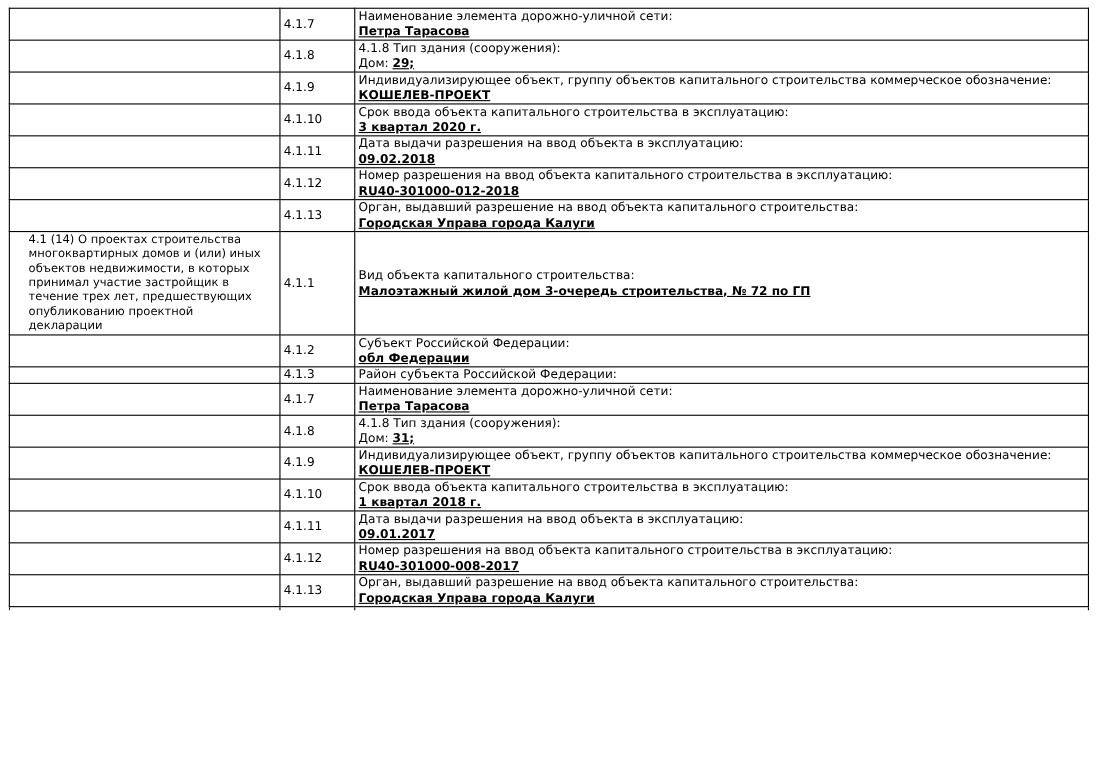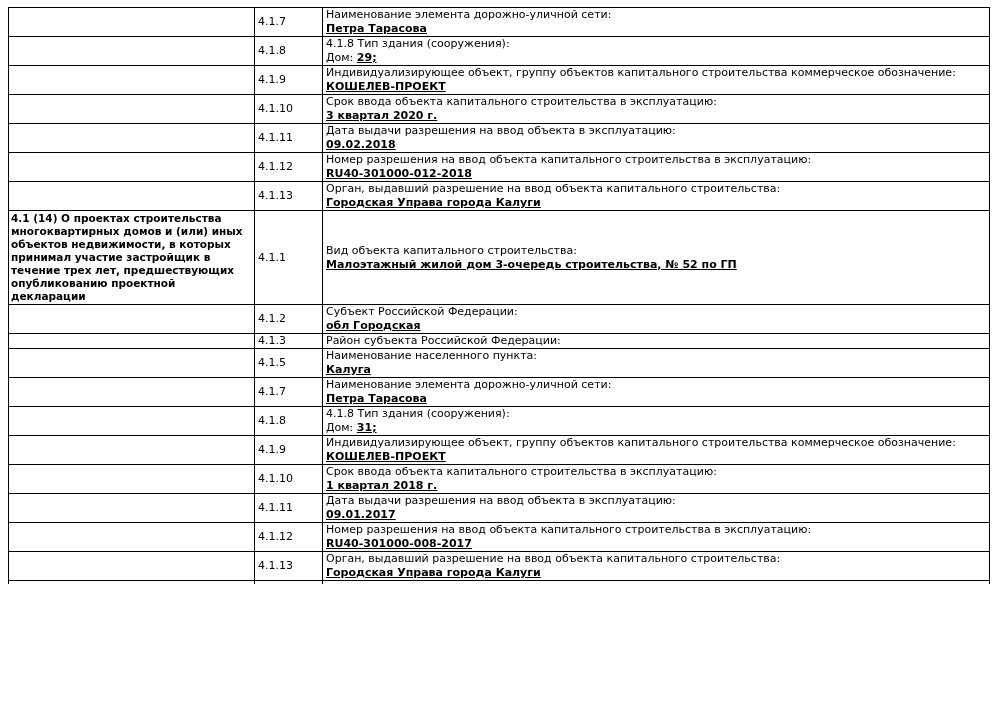--- a/index.html
+++ b/index.html
@@ -25,22 +25,21 @@
     border: 1px solid #000000;
     padding: 0 3px;
     font-size: 11px;
     line-height: 14px;
     vertical-align: middle;
     overflow: hidden;
   }
 
   td.section-cell {
     vertical-align: top;
-    padding: 1px 2px;
-    font-weight: bold;
+    padding: 1px 17px;
   }
   .section-text {
     font-size: 10.5px;
     line-height: 13px;
   }
 
   td.code-cell { vertical-align: middle; }
   .code-text { font-size: 11px; }
 
   .row-label { font-weight: normal; }
@@ -145,50 +144,40 @@
         </tr>
         <tr>
           <td class="section-cell">
             <div class="section-text">4.1 (14) О проектах строительства многоквартирных домов и (или) иных объектов недвижимости, в которых принимал участие застройщик в течение трех лет, предшествующих опубликованию проектной декларации</div>
           </td>
           <td class="code-cell">
             <div class="code-text">4.1.1</div>
           </td>
           <td class="content-cell">
             <div class="row-label">Вид объекта капитального строительства:</div>
-            <div class="value-line"><span class="row-value">Малоэтажный жилой дом 3-очередь строительства, № 52 по ГП</span></div>
+            <div class="value-line"><span class="row-value">Малоэтажный жилой дом 3-очередь строительства, № 72 по ГП</span></div>
           </td>
         </tr>
         <tr>
           <td class="section-cell"></td>
           <td class="code-cell">
             <div class="code-text">4.1.2</div>
           </td>
           <td class="content-cell">
             <div class="row-label">Субъект Российской Федерации:</div>
-            <div class="value-line"><span class="row-value">обл Городская</span></div>
+            <div class="value-line"><span class="row-value">обл Федерации</span></div>
           </td>
         </tr>
         <tr>
           <td class="section-cell"></td>
           <td class="code-cell">
             <div class="code-text">4.1.3</div>
           </td>
           <td class="content-cell">
             <div class="row-label">Район субъекта Российской Федерации:</div>
-          </td>
-        </tr>
-        <tr>
-          <td class="section-cell"></td>
-          <td class="code-cell">
-            <div class="code-text">4.1.5</div>
-          </td>
-          <td class="content-cell">
-            <div class="row-label">Наименование населенного пункта:</div>
-            <div class="value-line"><span class="row-value">Калуга</span></div>
           </td>
         </tr>
         <tr>
           <td class="section-cell"></td>
           <td class="code-cell">
             <div class="code-text">4.1.7</div>
           </td>
           <td class="content-cell">
             <div class="row-label">Наименование элемента дорожно-уличной сети:</div>
             <div class="value-line"><span class="row-value">Петра Тарасова</span></div>

